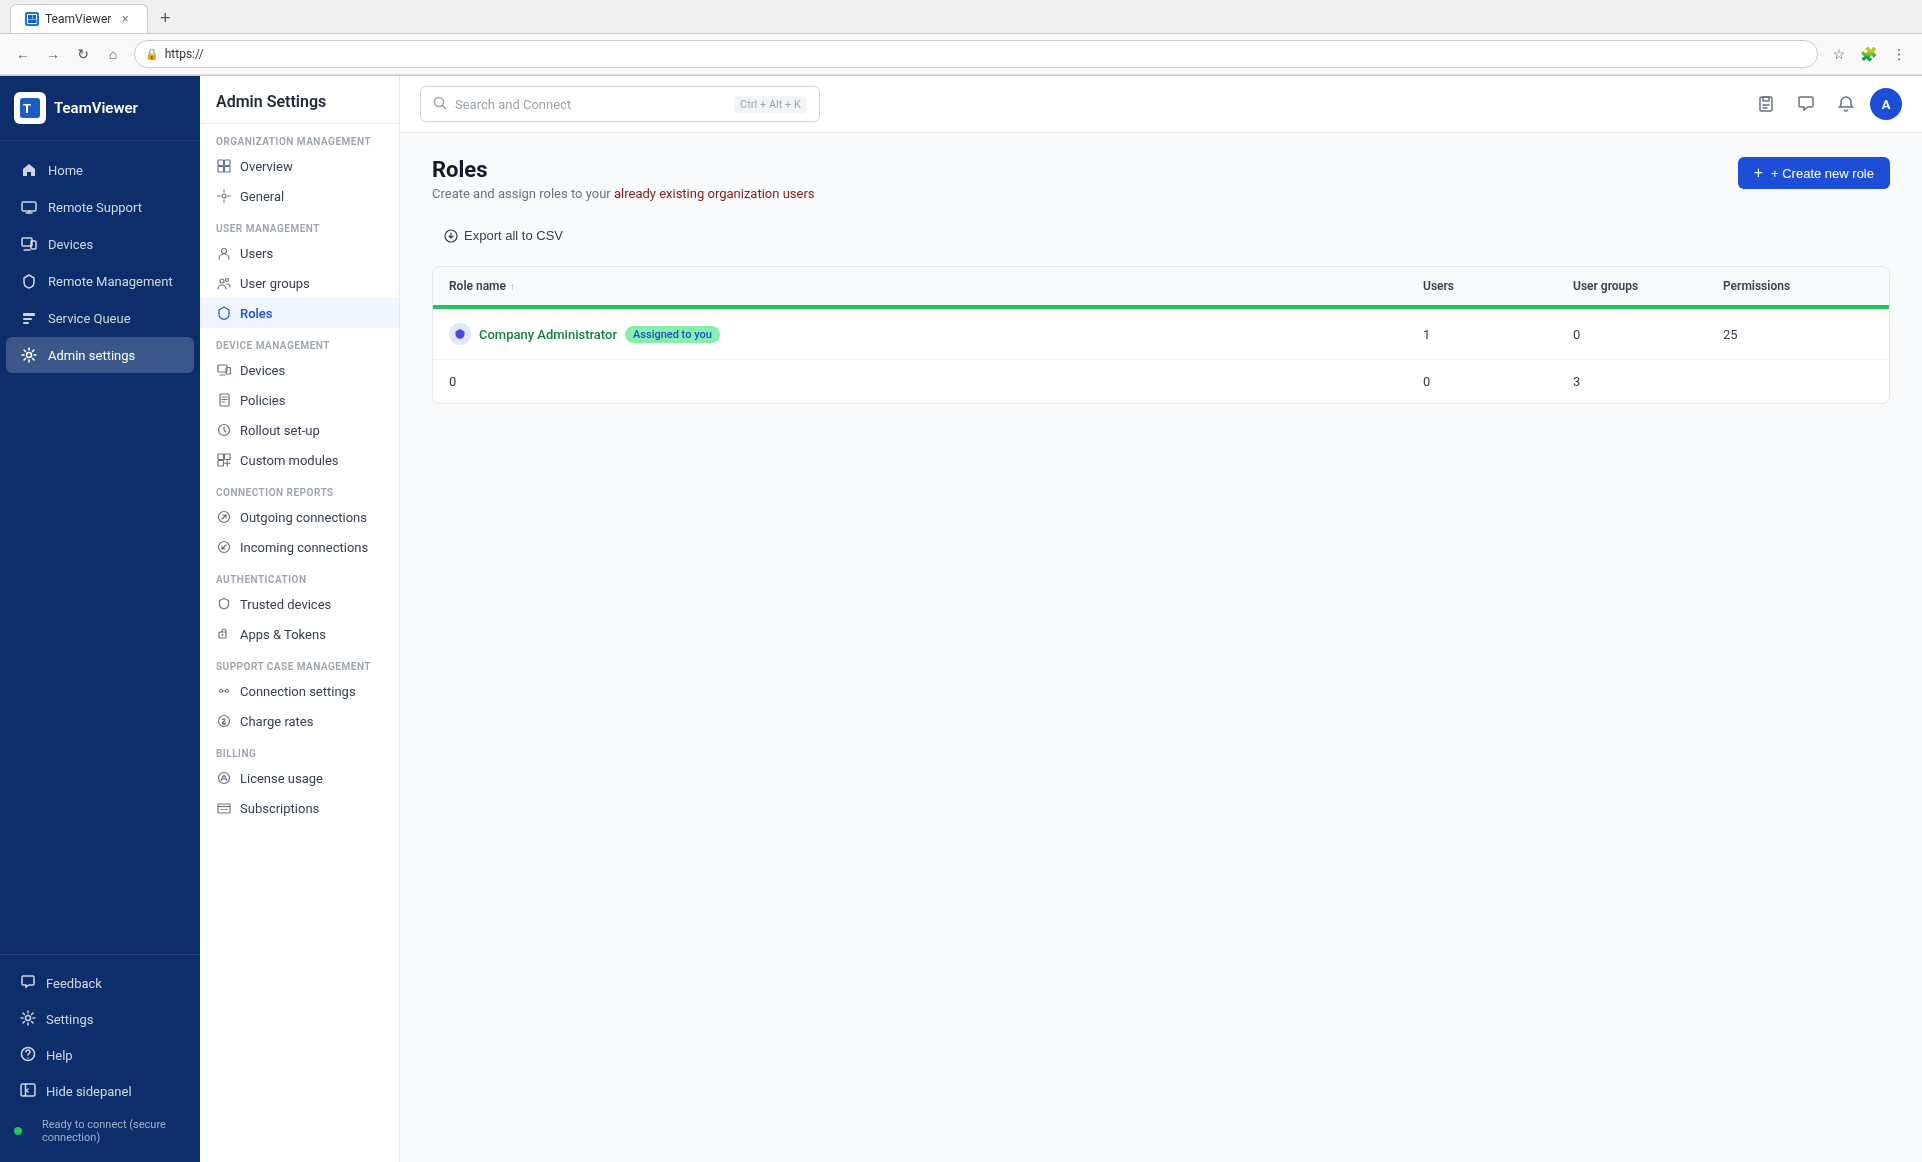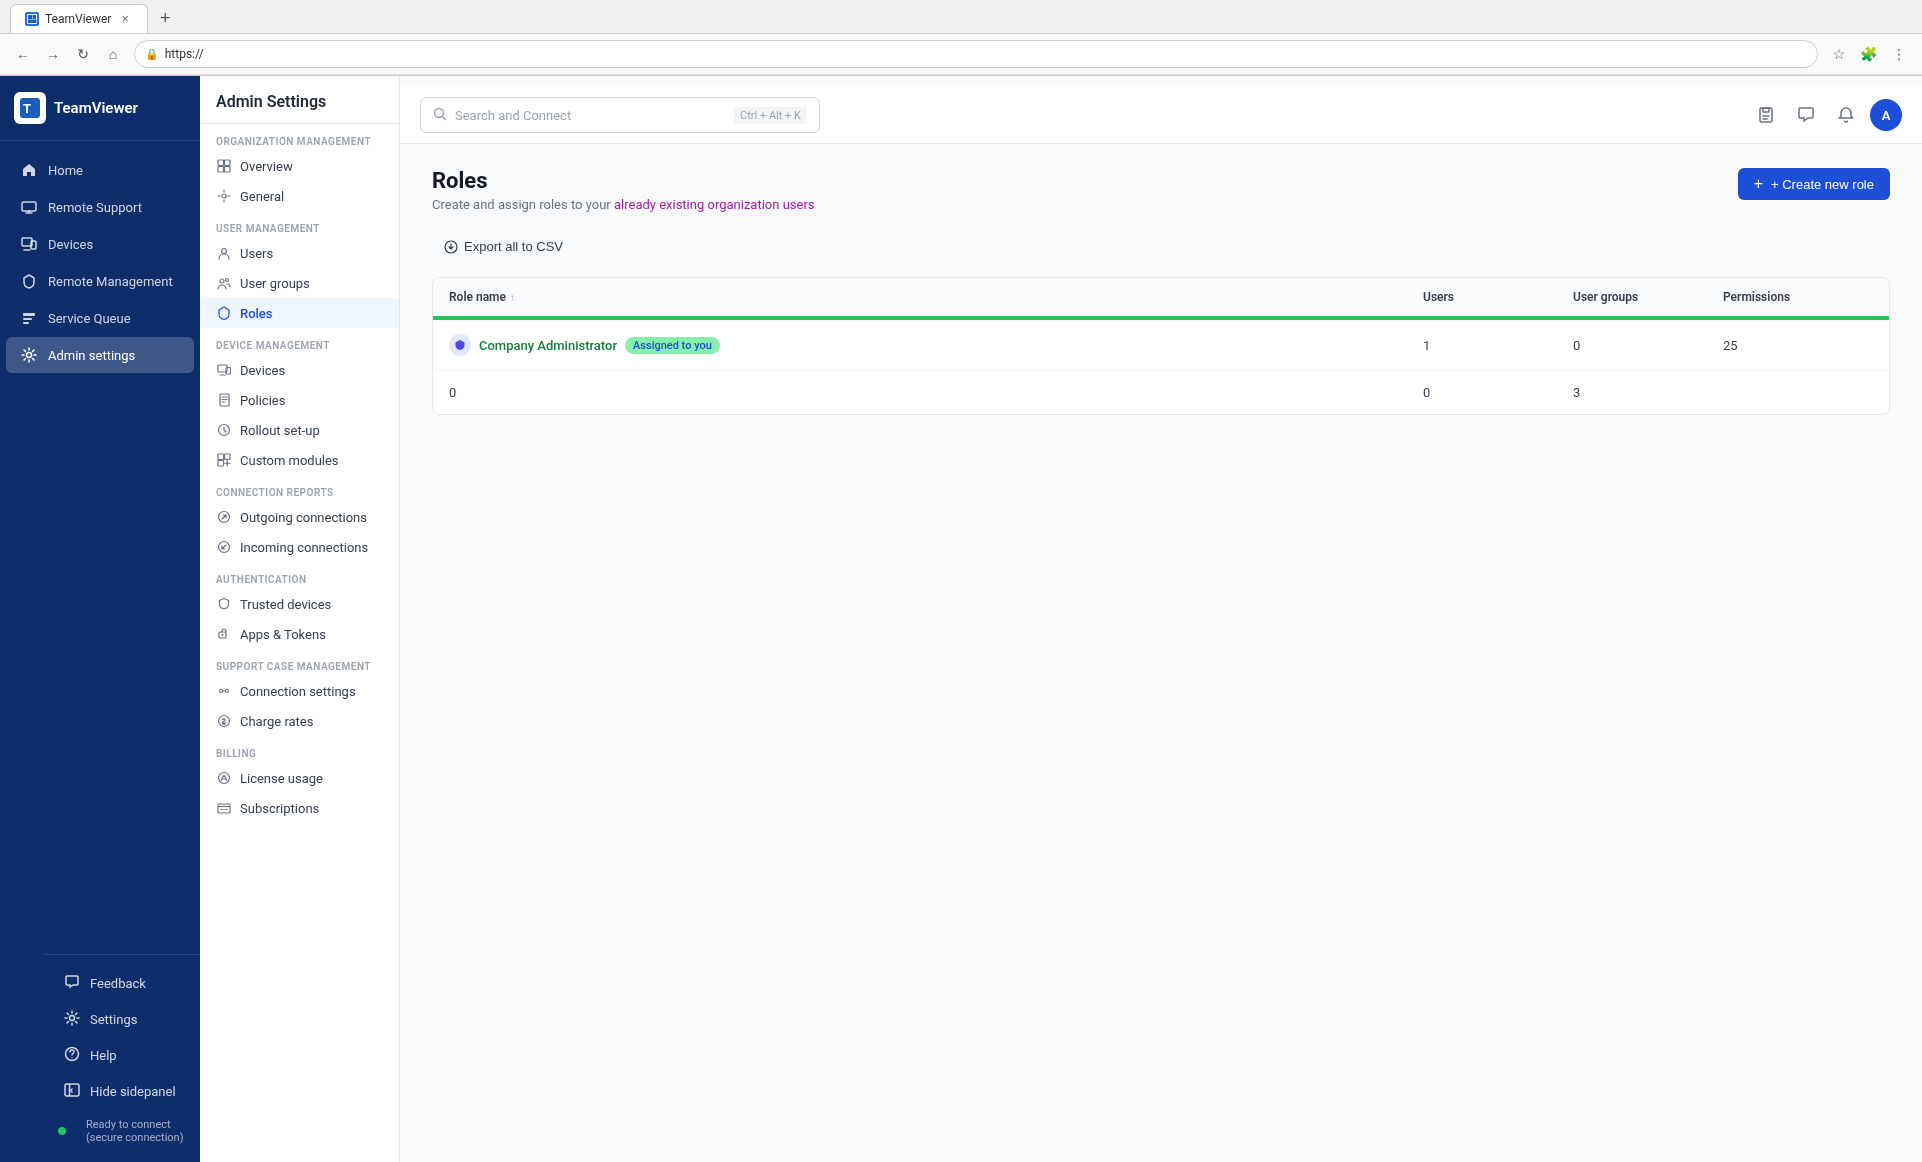--- a/index.html
+++ b/index.html
@@ -27,53 +27,53 @@
 
     
     .sidebar { width: 200px; background: #0d2d6b; color: white; display: flex; flex-direction: column; flex-shrink: 0; }
     .sidebar-logo { padding: 16px 14px; display: flex; align-items: center; gap: 8px; border-bottom: 1px solid rgba(255,255,255,0.1); }
     .sidebar-logo-icon { width: 32px; height: 32px; background: white; border-radius: 6px; display: flex; align-items: center; justify-content: center; }
     .sidebar-logo-text { color: white; font-size: 15px; font-weight: 600; }
     .sidebar-nav { flex: 1; padding: 10px 0; overflow-y: auto; }
     .sidebar-nav-item { display: flex; align-items: center; gap: 10px; padding: 9px 14px; cursor: pointer; color: rgba(255,255,255,0.8); font-size: 13px; border-radius: 6px; margin: 1px 6px; }
     .sidebar-nav-item.active { background: rgba(255,255,255,0.2); color: white; }
     .sidebar-nav-item .nav-icon { width: 18px; height: 18px; display: flex; align-items: center; justify-content: center; flex-shrink: 0; }
-    .sidebar-bottom { padding: 10px 0; border-top: 1px solid rgba(255,255,255,0.1); margin-left: 44px; }
+    .sidebar-bottom { padding: 10px 0; border-top: 1px solid rgba(255,255,255,0.1); }
     .sidebar-bottom-item { display: flex; align-items: center; gap: 10px; padding: 8px 14px; cursor: pointer; color: rgba(255,255,255,0.8); font-size: 13px; border-radius: 6px; margin: 1px 6px; }
     .status-bar { padding: 8px 14px; display: flex; align-items: center; gap: 20px; font-size: 11px; color: rgba(255,255,255,0.6); }
     .status-dot { width: 8px; height: 8px; border-radius: 50%; background: #22c55e; flex-shrink: 0; }
 
     
     .admin-panel { display: flex; flex: 1; overflow: hidden; }
 
     
     .secondary-sidebar { width: 200px; background: #fff; border-right: 1px solid #e5e7eb; overflow-y: auto; flex-shrink: 0; }
     .secondary-sidebar-header { padding: 16px 16px 12px; font-size: 16px; font-weight: 600; color: #1f2937; border-bottom: 1px solid #e5e7eb; }
     .section-title { padding: 12px 16px 4px; font-size: 10px; font-weight: 600; color: #9ca3af; text-transform: uppercase; letter-spacing: 0.05em; }
     .secondary-nav-item { display: flex; align-items: center; gap: 8px; padding: 7px 16px; cursor: pointer; color: #374151; font-size: 13px; border-radius: 0; }
     .secondary-nav-item.active { background: #eff6ff; color: #1d4ed8; font-weight: 500; }
     .secondary-nav-icon { width: 16px; height: 16px; display: flex; align-items: center; justify-content: center; color: #6b7280; flex-shrink: 0; }
     .secondary-nav-item.active .secondary-nav-icon { color: #1d4ed8; }
 
     
     .main-content { flex: 1; overflow-y: auto; background: #f9fafb; }
-    .top-bar { display: flex; align-items: center; padding: 10px 20px; background: white; border-bottom: 1px solid #e5e7eb; gap: 12px; margin-top: 11px; }
+    .top-bar { display: flex; align-items: center; padding: 10px 20px; background: white; border-bottom: 1px solid #e5e7eb; gap: 12px; }
     .search-bar { flex: 0 0 400px; height: 36px; border: 1px solid #d1d5db; border-radius: 6px; display: flex; align-items: center; padding: 0 12px; gap: 8px; background: white; color: #6b7280; font-size: 13px; }
     .search-bar .search-icon { color: #9ca3af; }
     .search-shortcut { margin-left: auto; font-size: 11px; color: #9ca3af; background: #f3f4f6; padding: 2px 6px; border-radius: 4px; }
     .top-bar-actions { margin-left: auto; display: flex; align-items: center; gap: 8px; }
     .top-bar-icon-btn { width: 32px; height: 32px; border: none; background: transparent; cursor: pointer; border-radius: 6px; display: flex; align-items: center; justify-content: center; color: #6b7280; font-size: 16px; }
     .avatar { width: 32px; height: 32px; border-radius: 50%; background: #1d4ed8; display: flex; align-items: center; justify-content: center; color: white; font-size: 13px; font-weight: 600; cursor: pointer; }
 
     
     .content-area { padding: 24px 32px; }
     .page-header { display: flex; align-items: flex-start; justify-content: space-between; margin-bottom: 20px; }
     .page-title { font-size: 22px; font-weight: 700; color: #111827; margin-bottom: 4px; }
     .page-subtitle { font-size: 13px; color: #6b7280; }
-    .page-subtitle a { color: #a21caf; text-decoration: none; }
+    .page-subtitle a { color: #7f1d1d; text-decoration: none; }
     .create-btn { display: flex; align-items: center; gap: 6px; padding: 8px 16px; background: #1d4ed8; color: white; border: none; border-radius: 6px; font-size: 13px; font-weight: 500; cursor: pointer; white-space: nowrap; }
     .export-btn { display: flex; align-items: center; gap: 6px; padding: 7px 12px; background: transparent; border: none; color: #374151; font-size: 13px; cursor: pointer; margin-bottom: 16px; }
 
     
     .roles-table { width: 100%; background: white; border-radius: 8px; border: 1px solid #e5e7eb; overflow: hidden; }
     .table-header { display: grid; grid-template-columns: 1fr 150px 150px 150px; padding: 12px 16px; border-bottom: 4px solid #22c55e; background: #f9fafb; }
     .table-header-cell { font-size: 12px; font-weight: 600; color: #374151; display: flex; align-items: center; gap: 4px; }
     .sort-icon { color: #9ca3af; font-size: 10px; }
     .table-row { display: grid; grid-template-columns: 1fr 150px 150px 150px; padding: 14px 16px; border-bottom: 1px solid #f3f4f6; align-items: center; }
     .table-row:last-child { border-bottom: none; }

